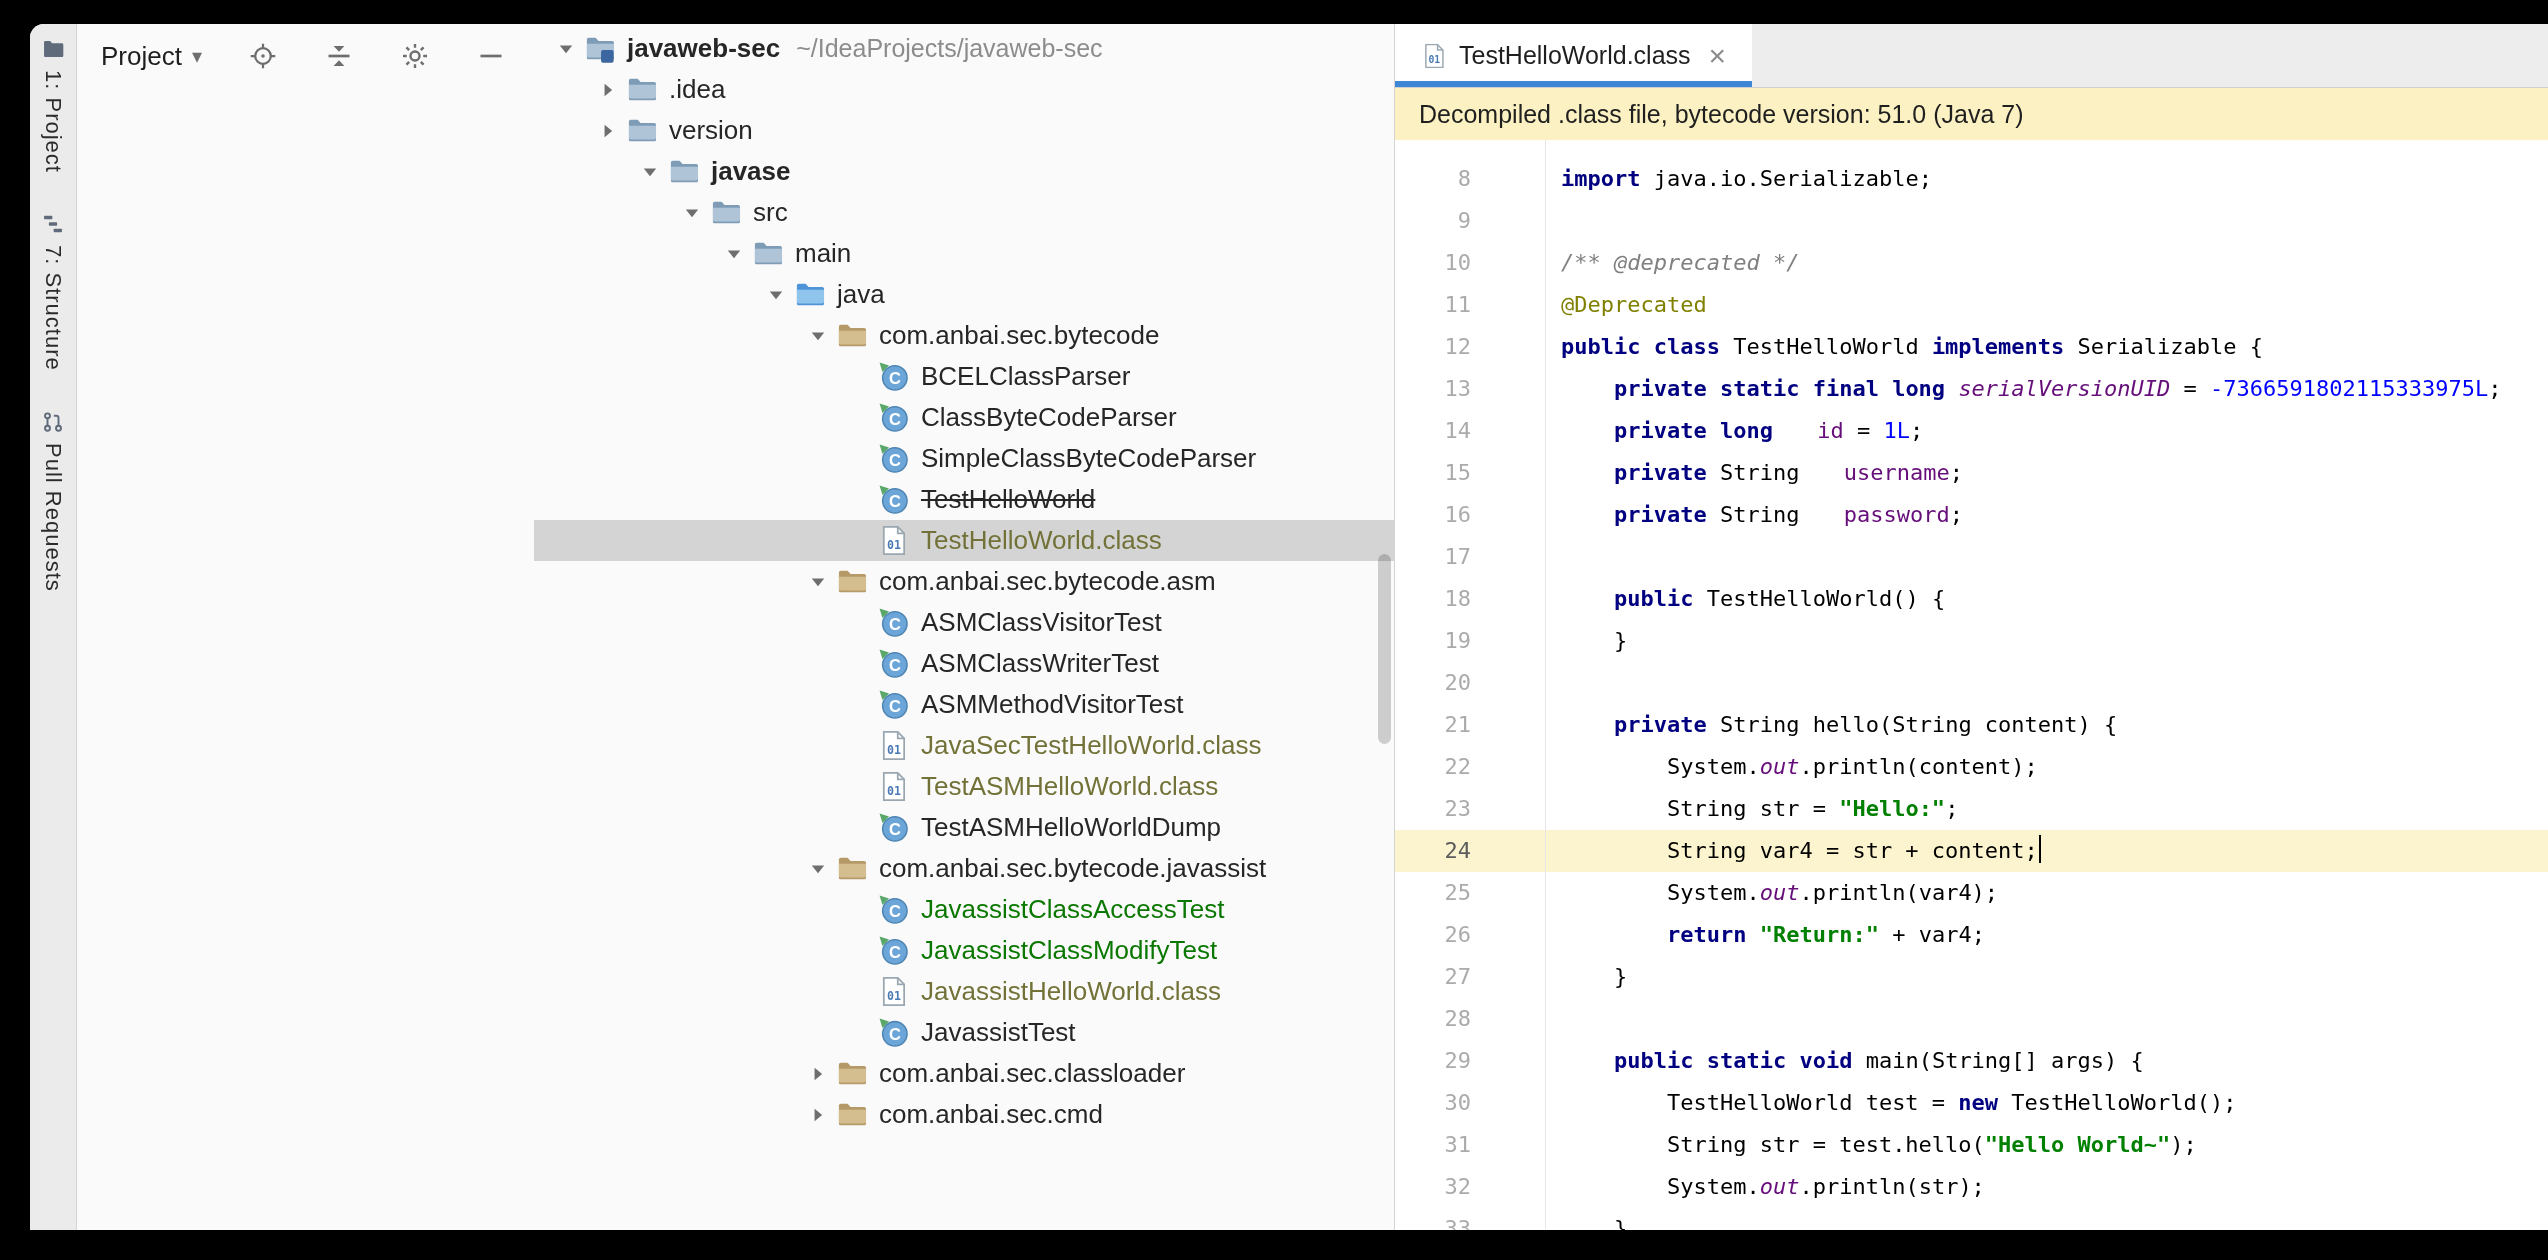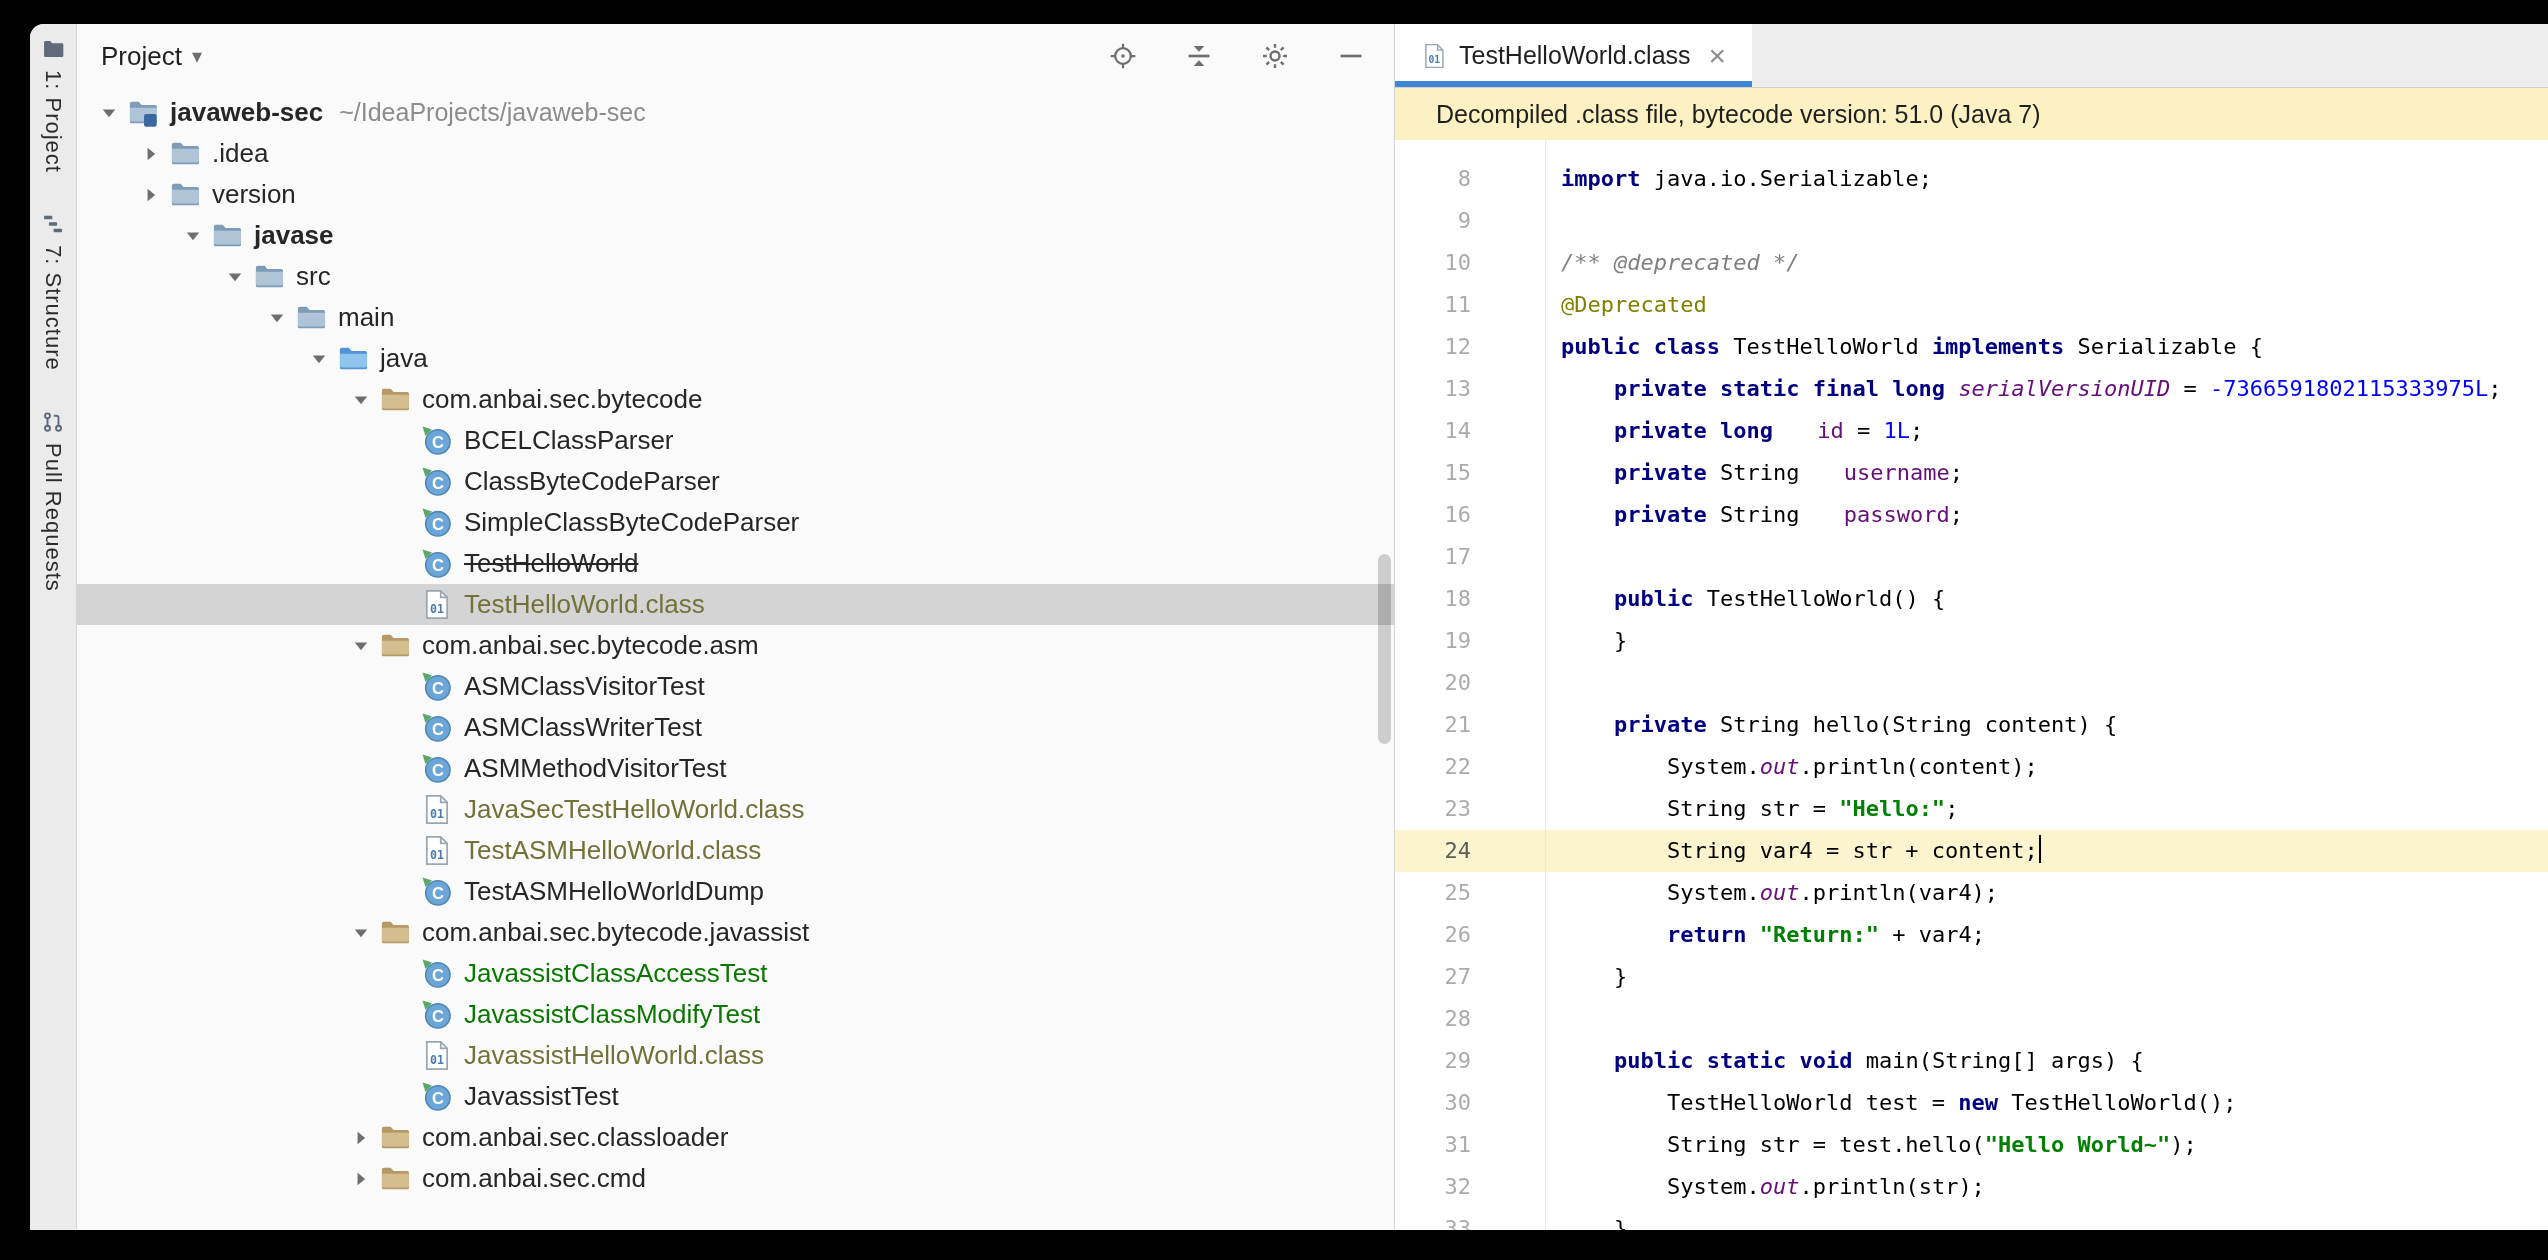--- a/index.html
+++ b/index.html
@@ -10,21 +10,21 @@
 
   
   .stripe { width:47px; flex:none; background:#EBEBEB; border-right:1px solid #D4D4D4;
             display:flex; flex-direction:column; align-items:center; padding-top:14px; }
   .stripe-item { display:flex; flex-direction:column; align-items:center; gap:10px; margin-bottom:40px; }
   .stripe-icon { width:22px; height:22px; }
   .stripe-icon svg { width:100%; height:100%; }
   .stripe-label { writing-mode:vertical-rl; font-size:22px; color:#2B2B2B; letter-spacing:1px; }
 
   
-  .project-panel { width:1318px; flex:none; display:flex; flex-direction:column;
+  .project-panel { width:1318px; flex:none; display:flex; flex-direction:row;
                    background:#FAFAFA; border-right:1px solid #D4D4D4; position:relative; }
   .panel-header { height:64px; flex:none; display:flex; align-items:center; padding:0 28px 0 24px; }
   .panel-title { font-size:26px; color:#1F1F1F; }
   .panel-caret { color:#6E6E6E; font-size:20px; margin-left:10px; }
   .spacer { flex:1; }
   .hicon { width:30px; height:30px; margin-left:46px; flex:none; }
   .hicon svg { width:100%; height:100%; }
   .tree { flex:1; overflow:hidden; padding-top:4px; font-size:26px; }
   .trow { height:41px; display:flex; align-items:center; white-space:nowrap; }
   .trow.sel { background:#D4D4D4; }
@@ -44,21 +44,21 @@
   
   .editor-col { flex:1; display:flex; flex-direction:column; min-width:0; }
   .tabbar { height:64px; flex:none; background:#EDEDED; border-bottom:1px solid #D0D0D0; display:flex; }
   .tab { display:flex; align-items:center; padding:0 26px; background:#FFFFFF; position:relative; gap:12px; }
   .tab::after { content:''; position:absolute; left:0; right:0; bottom:0; height:6px; background:#3E86D6; }
   .tab-icon { width:26px; height:26px; }
   .tab-icon svg { width:100%; height:100%; }
   .tab-label { font-size:25px; color:#1F1F1F; }
   .tab-close { font-size:30px; color:#8C8C8C; margin-left:6px; line-height:1; }
   .banner { height:52px; flex:none; background:#FBF1C2; display:flex; align-items:center;
-            padding-left:41px; font-size:25px; color:#1F1F1F; }
+            padding-left:24px; font-size:25px; color:#1F1F1F; }
   .editor { flex:1; background:#FFFFFF; position:relative; overflow:hidden; padding-top:18px;
             font-family:"DejaVu Sans Mono", monospace; font-size:22px; }
   .gutter-sep { position:absolute; left:150px; top:0; bottom:0; width:1px; background:#E6E6E6; }
   .cl { height:42px; line-height:42px; white-space:pre; }
   .cl.cur { background:#FCF4CE; }
   .ln { display:inline-block; width:76px; text-align:right; color:#ABABAB; }
   .cl.cur .ln { color:#5C5C5C; }
   .ct { margin-left:90px; }
   .k { color:#000080; font-weight:bold; }
   .s { color:#008000; font-weight:bold; }

